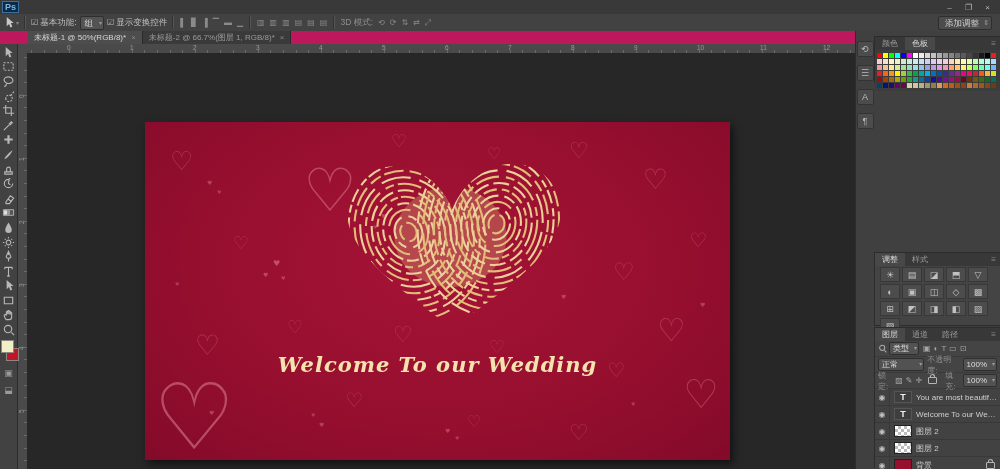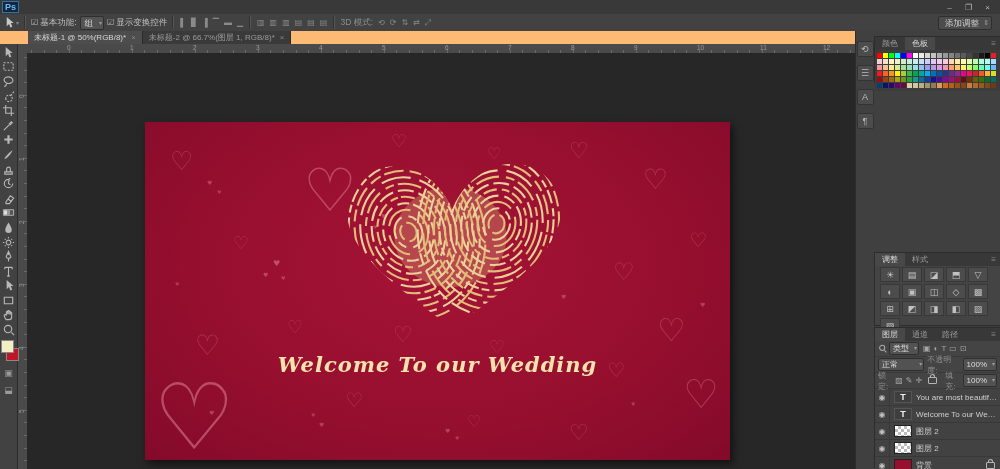--- a/index.html
+++ b/index.html
@@ -22,21 +22,21 @@
   .ob-icon{font-size:8px;color:#8a8a8a;padding:0 1px;line-height:15px;}
   .ob-check{font-size:8px;color:#bdbdbd;margin-right:2px;}
   .ob-select{background:#535353;border:1px solid #2e2e2e;border-radius:2px;padding:0 10px 0 4px;height:12px;
              line-height:12px;color:#ddd;position:relative;margin:0 3px;}
   .ob-select:after{content:"▾";position:absolute;right:1px;top:0;font-size:6px;color:#999;}
   #tool-pv{display:flex;align-items:center;margin-left:3px;}
   #workspace-btn{margin-left:auto;margin-right:8px;background:#4c4c4c;border:1px solid #2e2e2e;border-radius:2px;
                  height:12px;line-height:12px;padding:0 12px 0 6px;color:#ccc;position:relative;}
   #workspace-btn:after{content:"⇕";position:absolute;right:2px;top:0;font-size:7px;color:#999;}
   
-  #tabbar{left:0;top:31px;width:855px;height:13px;background:#fdba74;display:flex;align-items:flex-end;padding-left:28px;box-sizing:border-box;}
+  #tabbar{left:0;top:31px;width:855px;height:13px;background:#be185d;display:flex;align-items:flex-end;padding-left:28px;box-sizing:border-box;}
   .doc-tab{height:13px;line-height:13px;font-size:8px;color:#9a9a9a;background:#3a3a3a;border-right:1px solid #2a2a2a;
            padding:0 6px;white-space:nowrap;display:flex;gap:5px;align-items:center;}
   .doc-tab.active{background:#4d4d4d;color:#d6d6d6;}
   .tab-close{color:#888;font-size:8px;}
   
   #toolbar{left:0;top:44px;width:18px;height:425px;background:#424242;border-right:1px solid #2c2c2c;
            display:flex;flex-direction:column;align-items:center;box-sizing:border-box;padding-top:1px;}
   .tool{width:16px;height:14.6px;display:flex;align-items:center;justify-content:center;color:#b8b8b8;}
   .tool svg{display:block;}
   #colorchips{position:relative;width:16px;height:24px;margin-top:3px;}

